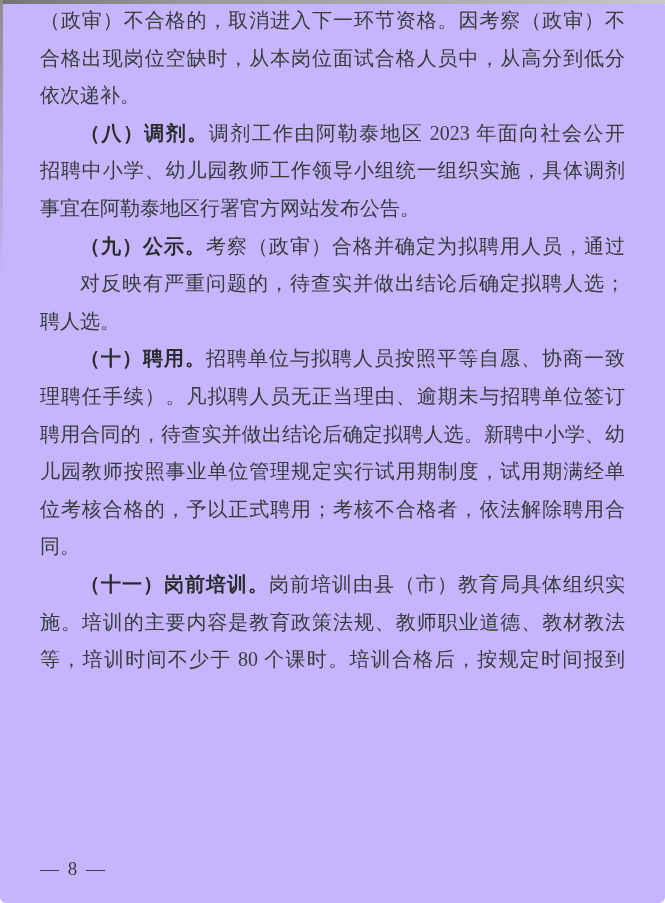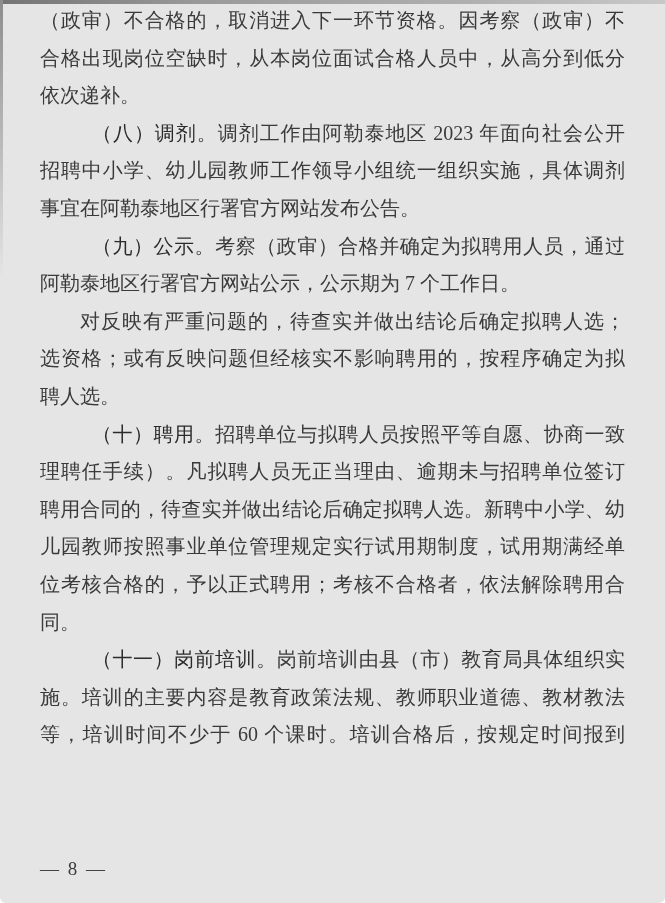--- a/index.html
+++ b/index.html
@@ -10,21 +10,21 @@
   body {
     width: 665px;
     height: 903px;
     overflow: hidden;
     font-family: "Liberation Serif", "DejaVu Serif", serif;
   }
   .page {
     position: relative;
     width: 665px;
     height: 903px;
-    background: #e5e5e5;
+    background: #c4b5fd;
     border-radius: 6px;
   }
   
   .edge-top {
     position: absolute;
     top: 0; left: 0;
     width: 100%;
     height: 4px;
     background: linear-gradient(to right, #747474 0%, #9a9a9a 30%, #afafaf 70%, #c8c8c8 100%);
   }
@@ -49,23 +49,22 @@
     text-align: justify;
     text-justify: inter-character;
   }
   .line.fill {
     text-align-last: justify;
   }
   .line.indent {
     text-indent: 2em;
   }
   .seg.bold {
-    font-weight: normal;
+    font-weight: bold;
     color: #2b2b2b;
-    margin-left: 12px;
   }
   .footer {
     position: absolute;
     left: 40px;
     top: 858px;
     color: #3c3c3c;
     font-size: 19px;
     letter-spacing: 2px;
   }
 </style>
@@ -82,38 +81,36 @@
         <div class="line fill"><span class="seg">合格出现岗位空缺时，从本岗位面试合格人员中，从高分到低分</span></div>
         <div class="line"><span class="seg">依次递补。</span></div>
       </div>
       <div class="paragraph">
         <div class="line fill indent"><span class="seg bold">（八）调剂。</span><span class="seg">调剂工作由阿勒泰地区 2023 年面向社会公开</span></div>
         <div class="line fill"><span class="seg">招聘中小学、幼儿园教师工作领导小组统一组织实施，具体调剂</span></div>
         <div class="line"><span class="seg">事宜在阿勒泰地区行署官方网站发布公告。</span></div>
       </div>
       <div class="paragraph">
         <div class="line fill indent"><span class="seg bold">（九）公示。</span><span class="seg">考察（政审）合格并确定为拟聘用人员，通过</span></div>
-        <div class="line"><span class="seg">阿勒泰地区行署官方网站公示，公示期为 7 个工作日。</span></div>
       </div>
       <div class="paragraph">
         <div class="line fill indent"><span class="seg">对反映有严重问题的，待查实并做出结论后确定拟聘人选；</span></div>
-        <div class="line fill"><span class="seg">选资格；或有反映问题但经核实不影响聘用的，按程序确定为拟</span></div>
         <div class="line"><span class="seg">聘人选。</span></div>
       </div>
       <div class="paragraph">
         <div class="line fill indent"><span class="seg bold">（十）聘用。</span><span class="seg">招聘单位与拟聘人员按照平等自愿、协商一致</span></div>
         <div class="line fill"><span class="seg">理聘任手续）。凡拟聘人员无正当理由、逾期未与招聘单位签订</span></div>
         <div class="line fill"><span class="seg">聘用合同的，待查实并做出结论后确定拟聘人选。新聘中小学、幼</span></div>
         <div class="line fill"><span class="seg">儿园教师按照事业单位管理规定实行试用期制度，试用期满经单</span></div>
         <div class="line fill"><span class="seg">位考核合格的，予以正式聘用；考核不合格者，依法解除聘用合</span></div>
         <div class="line"><span class="seg">同。</span></div>
       </div>
       <div class="paragraph">
         <div class="line fill indent"><span class="seg bold">（十一）岗前培训。</span><span class="seg">岗前培训由县（市）教育局具体组织实</span></div>
         <div class="line fill"><span class="seg">施。培训的主要内容是教育政策法规、教师职业道德、教材教法</span></div>
-        <div class="line fill"><span class="seg">等，培训时间不少于 60 个课时。培训合格后，按规定时间报到</span></div>
+        <div class="line fill"><span class="seg">等，培训时间不少于 80 个课时。培训合格后，按规定时间报到</span></div>
       </div>
     </div>
 
   <div class="footer">
     <span>— 8 —</span>
   </div>
 </div>
 
 </body></html>

